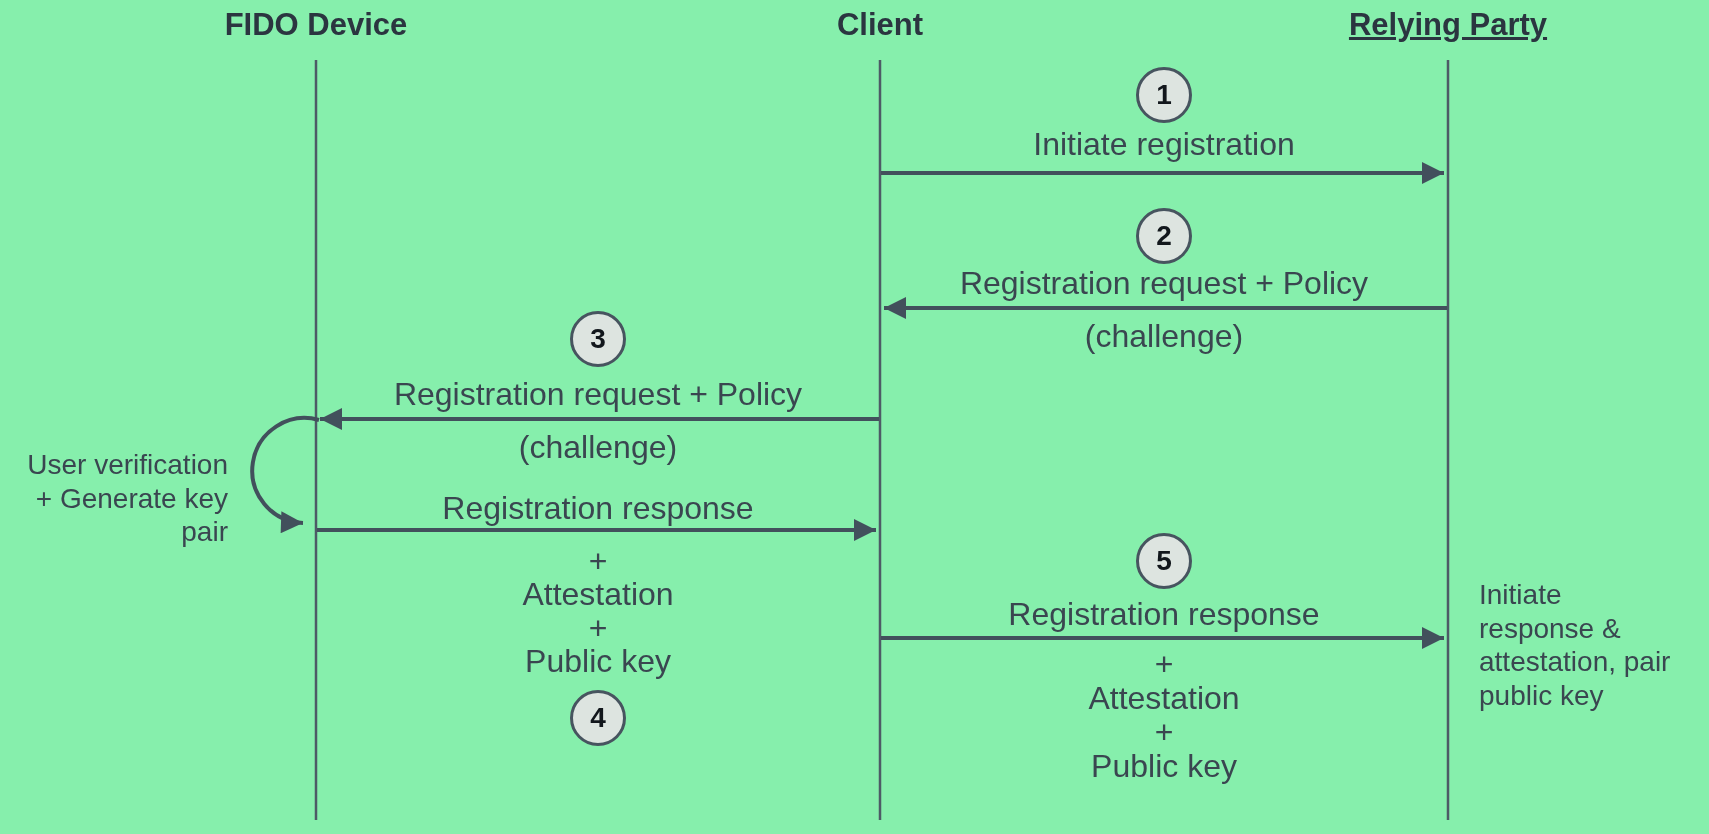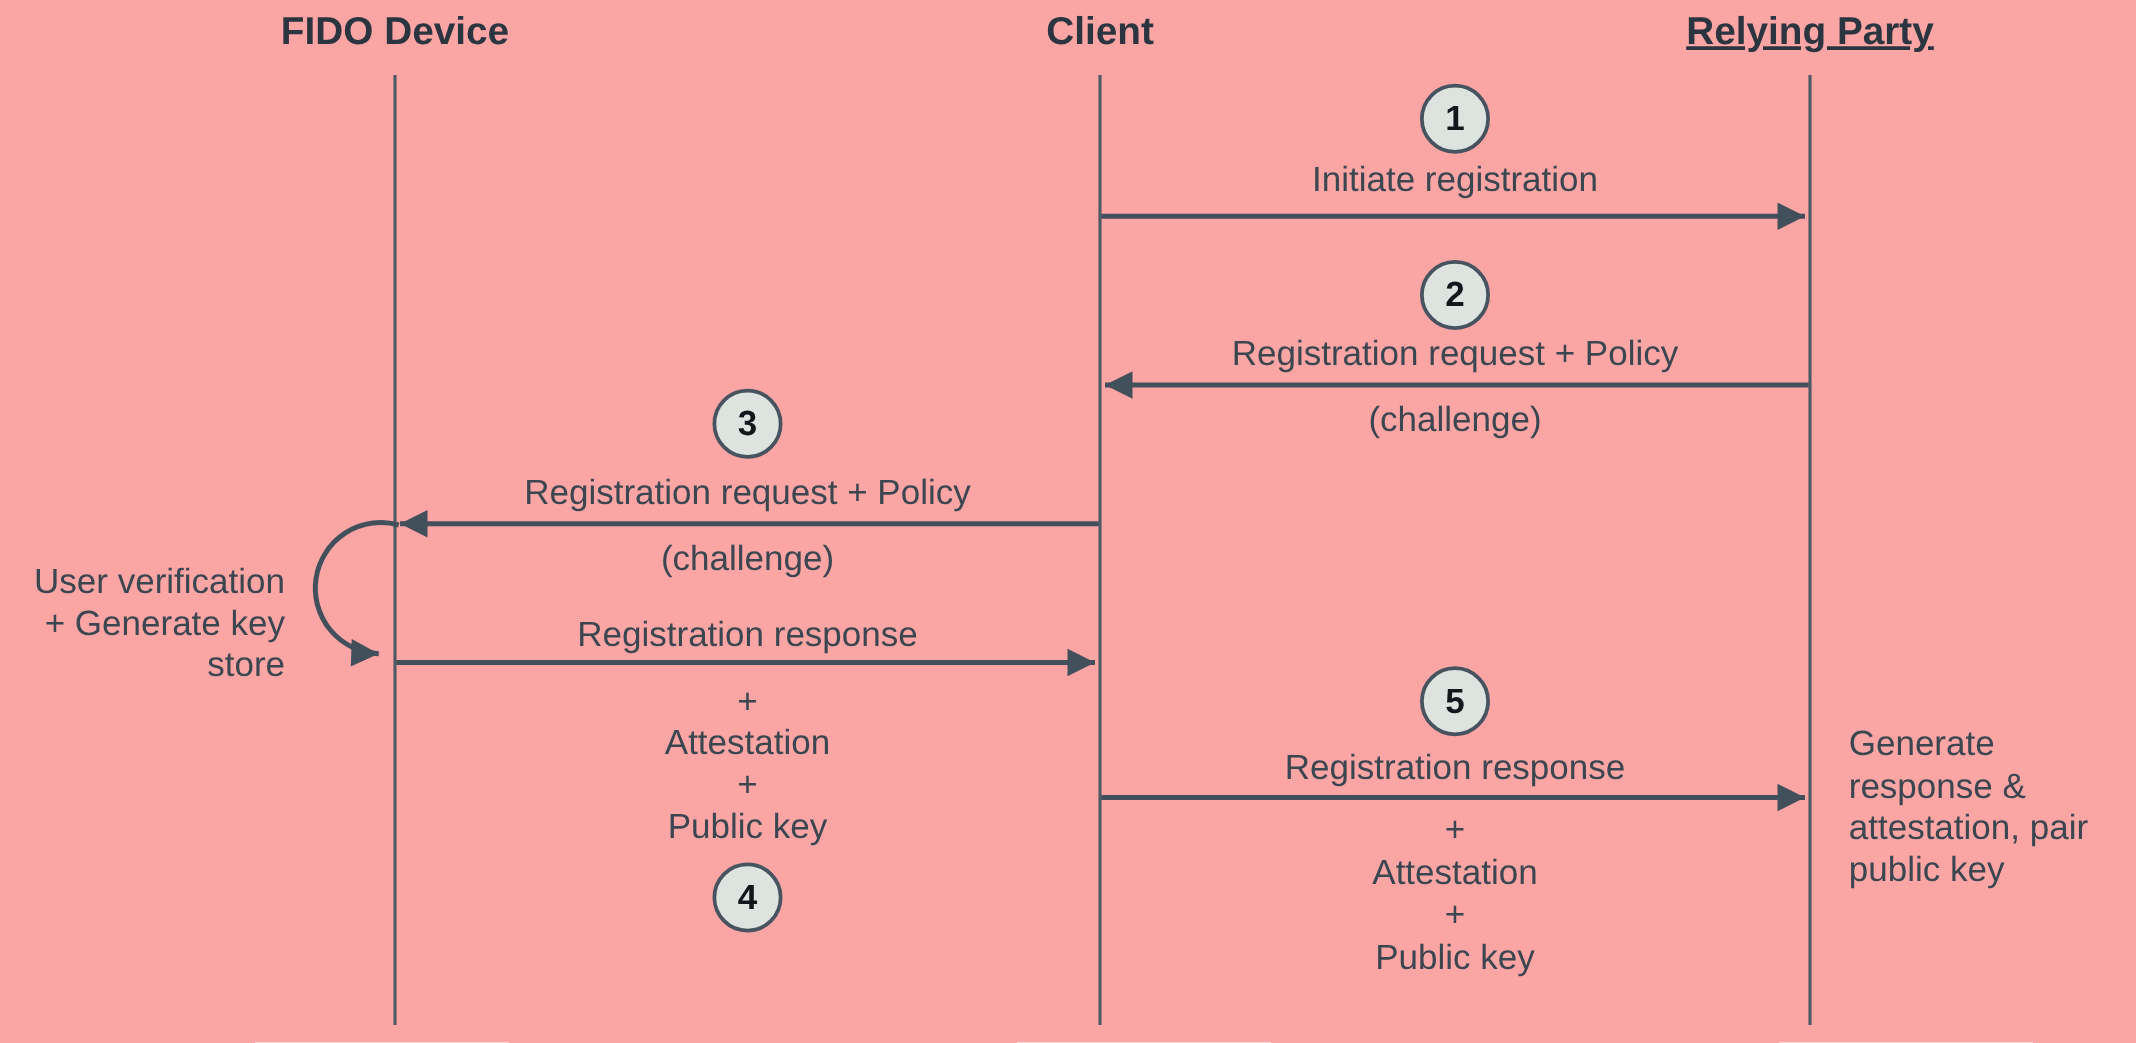--- a/index.html
+++ b/index.html
@@ -1,37 +1,37 @@
 <!DOCTYPE html>
 <html><head>
 <meta charset="utf-8">
 <style>
   html, body { margin: 0; padding: 0; background: #ffffff; }
   .canvas {
     position: relative;
     width: 1709px;
     height: 834px;
-    background: #fca5a5;
+    background: #86efac;
     font-family: "Liberation Sans", sans-serif;
     overflow: hidden;
   }
   svg.wires { position: absolute; left: 0; top: 0; width: 1709px; height: 834px; }
 
   .actor-label {
     position: absolute;
     transform: translate(-50%, -50%);
     font-size: 31px;
     font-weight: bold;
     color: #2b3540;
     white-space: nowrap;
   }
   .msg {
     position: absolute;
     transform: translate(-50%, -50%);
-    font-size: 28px;
+    font-size: 32px;
     color: #3a4650;
     white-space: nowrap;
   }
   .badge {
     position: absolute;
     transform: translate(-50%, -50%);
     width: 50px;
     height: 50px;
     border-radius: 50%;
     background: #dde4e0;
@@ -108,23 +108,23 @@
 
   <div class="msg" style="left:1164px; top:614px;">Registration response</div>
   <div class="msg" style="left:1164px; top:664px;">+</div>
   <div class="msg" style="left:1164px; top:698px;">Attestation</div>
   <div class="msg" style="left:1164px; top:732px;">+</div>
   <div class="msg" style="left:1164px; top:766px;">Public key</div>
 
   <div class="side-note right-align" style="right:1481px; top:448px;">
     <span>User verification</span>
     <span>+ Generate key</span>
-    <span>store</span>
+    <span>pair</span>
   </div>
 
   <div class="side-note" style="left:1479px; top:578px;">
-    <span>Generate</span>
+    <span>Initiate</span>
     <span>response &amp;</span>
     <span>attestation, pair</span>
     <span>public key</span>
   </div>
 
 </div>
 
 </body></html>

